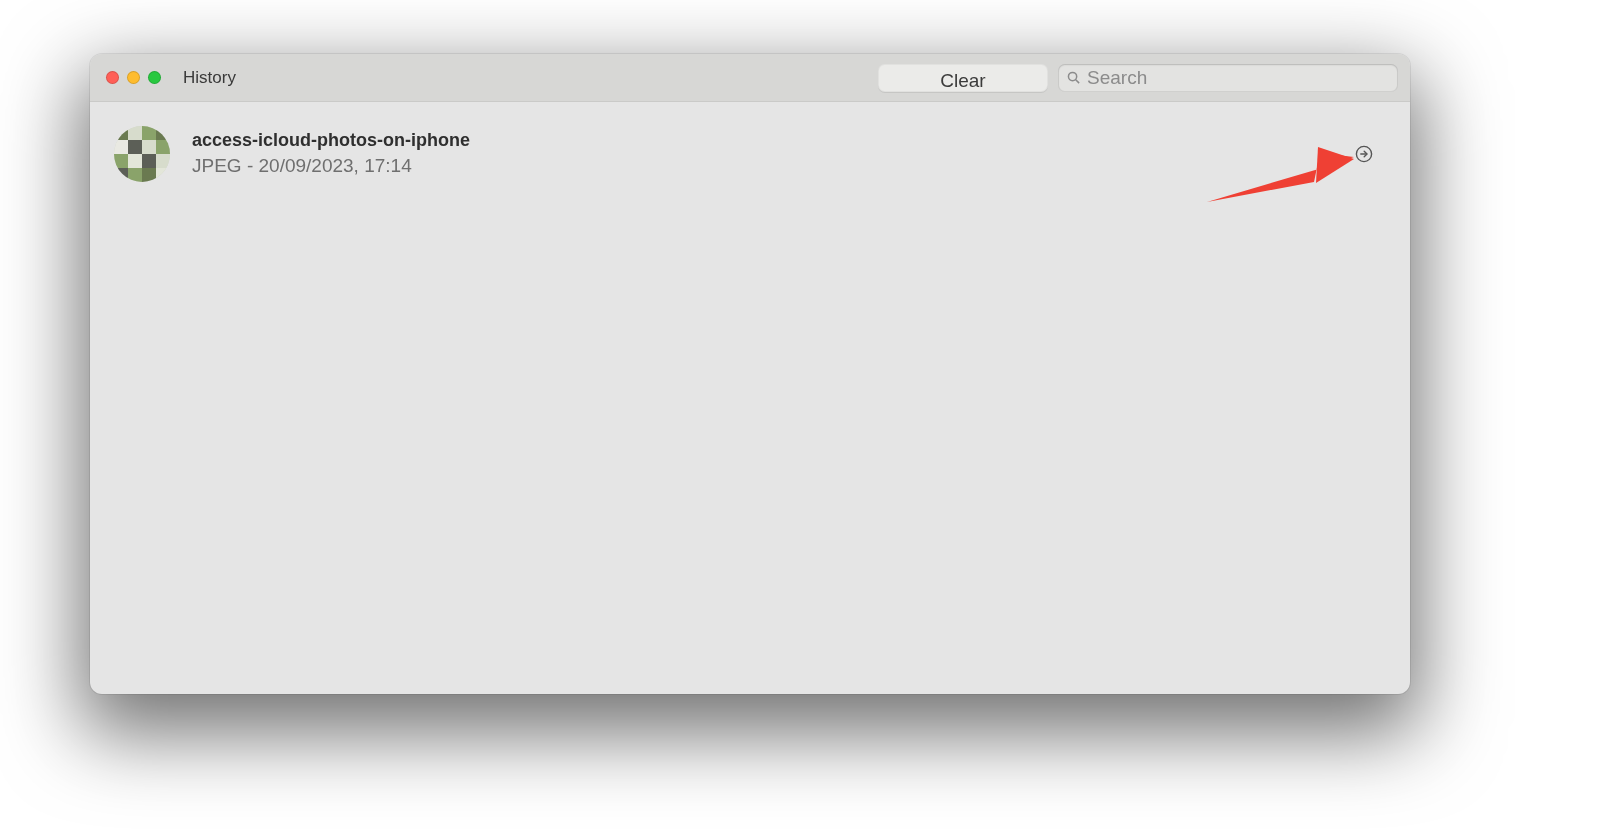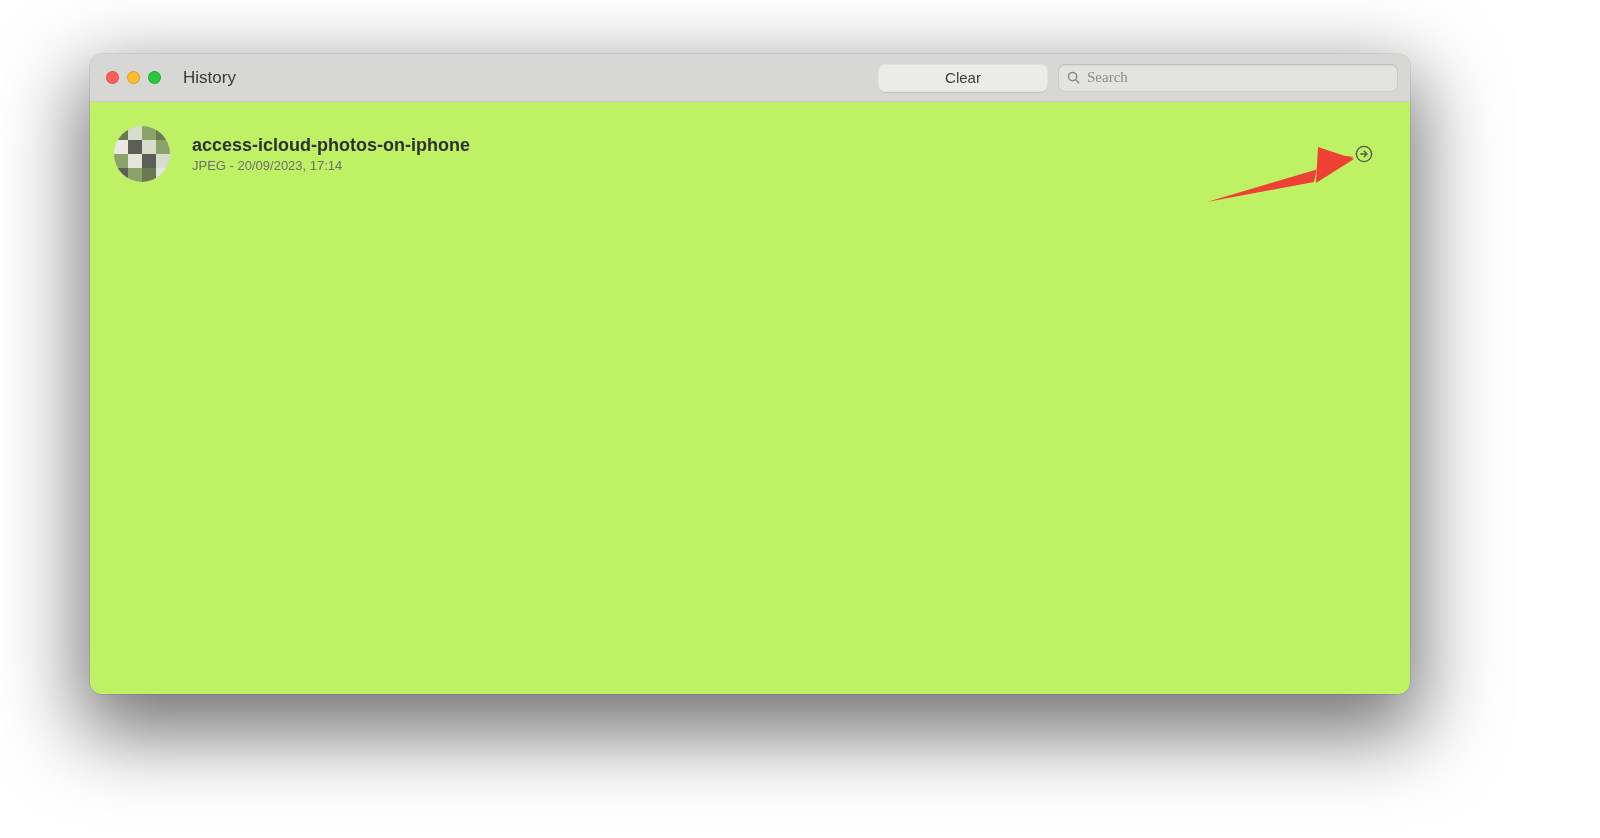--- a/index.html
+++ b/index.html
@@ -11,21 +11,21 @@
     overflow: hidden;
     position: relative;
   }
 
   .window {
     position: absolute;
     left: 90px;
     top: 54px;
     width: 1320px;
     height: 640px;
-    background: #bef264;
+    background: #e5e5e5;
     border-radius: 12px;
     box-shadow: 0 30px 80px 10px rgba(0,0,0,0.55), 0 0 0 1px rgba(0,0,0,0.08);
     overflow: hidden;
     display: flex;
     flex-direction: column;
   }
 
   .titlebar {
     height: 48px;
     flex: 0 0 48px;
@@ -59,47 +59,46 @@
 
   .spacer { flex: 1; }
 
   .clear-btn {
     width: 170px;
     height: 28px;
     border-radius: 7px;
     background: #ebebe9;
     box-shadow: 0 1px 0 rgba(0,0,0,0.08), inset 0 0 0 1px rgba(0,0,0,0.04);
     display: flex;
-    align-items: center;
+    align-items: flex-end;
     justify-content: center;
-    font-size: 15px;
+    font-size: 19px;
     color: #3b3b3b;
     cursor: default;
     user-select: none;
   }
 
   .search-field {
     width: 340px;
     height: 28px;
     border-radius: 7px;
     background: #e3e3e1;
     box-shadow: inset 0 1px 2px rgba(0,0,0,0.12), inset 0 0 0 1px rgba(0,0,0,0.08);
     display: flex;
     align-items: center;
     padding: 0 8px;
     gap: 6px;
   }
   .search-field input {
     border: none;
     background: transparent;
     outline: none;
-    font-size: 15px;
+    font-size: 19px;
     color: #555;
     width: 100%;
-    font-family: Liberation Serif, serif;
   }
   .search-field input::placeholder {
     color: #8b8b8b;
   }
   .mag-icon {
     width: 15px; height: 15px;
     flex: 0 0 15px;
     color: #8b8b8b;
   }
 
@@ -128,21 +127,21 @@
     flex: 1;
     min-width: 0;
   }
   .row-title {
     font-size: 18px;
     font-weight: 700;
     color: #2f2f2f;
     line-height: 1.3;
   }
   .row-sub {
-    font-size: 13px;
+    font-size: 19px;
     color: #6f6f6f;
     line-height: 1.35;
   }
 
   .open-btn {
     width: 20px; height: 20px;
     color: #555;
     margin-right: 12px;
     cursor: default;
   }

